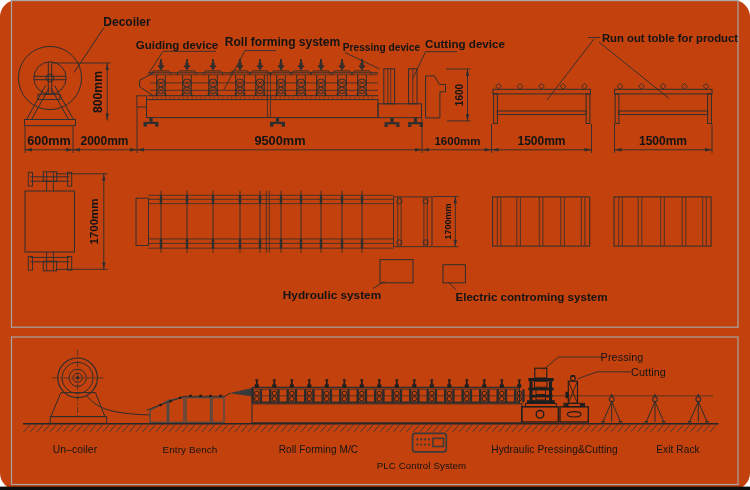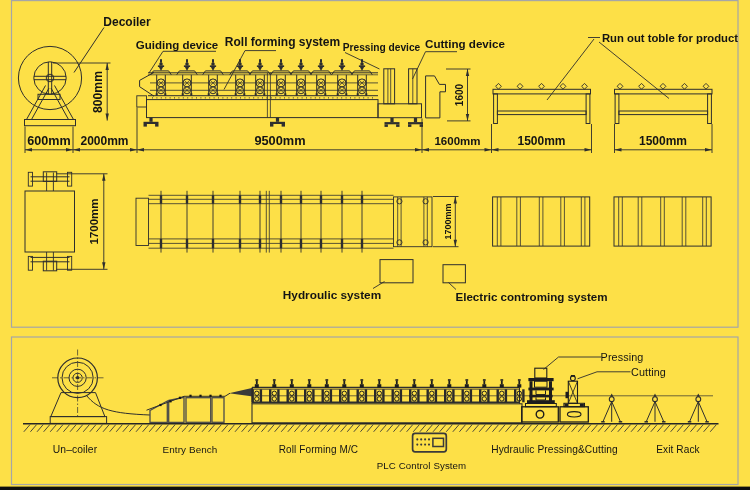--- a/index.html
+++ b/index.html
@@ -1,17 +1,17 @@
 <!DOCTYPE html>
 <html><head>
 <meta charset="utf-8">
 <style>
   html,body{margin:0;padding:0;background:#ffffff;}
   body{width:750px;height:490px;overflow:hidden;font-family:"Liberation Sans",sans-serif;}
-  #stage{width:750px;height:490px;position:relative;background:#fde047;}
+  #stage{width:750px;height:490px;position:relative;background:#c2410c;border-radius:17px;}
   svg{display:block;filter:blur(0.32px);}
   text{fill:#141414;}
   .callout{font-weight:bold;}
   .callout-sm{font-weight:bold;}
   .dimtxt{font-weight:bold;}
   .dimtxt-sm{font-weight:bold;}
   .dimtxt-xs{font-weight:bold;}
   .blabel{font-weight:normal;letter-spacing:0.1px;}
 </style>
 </head>

